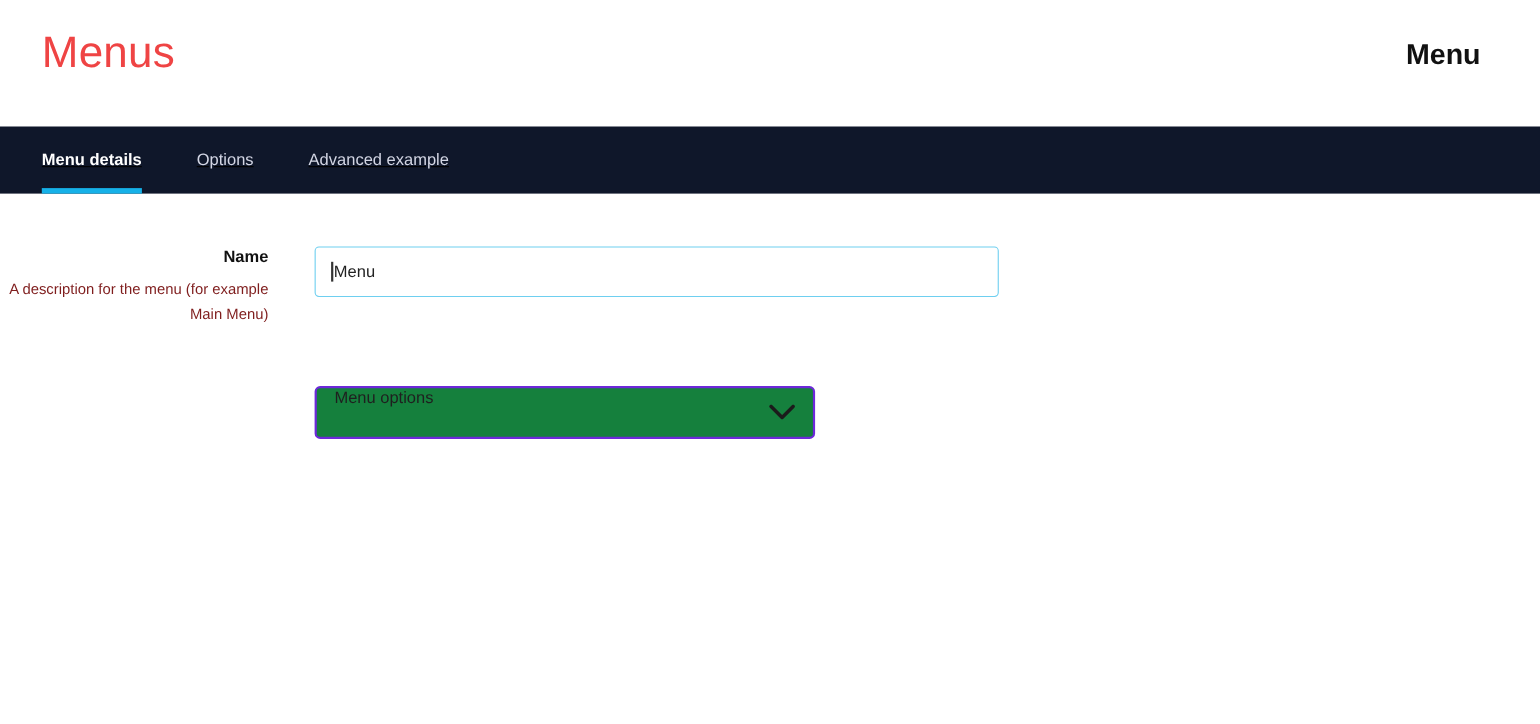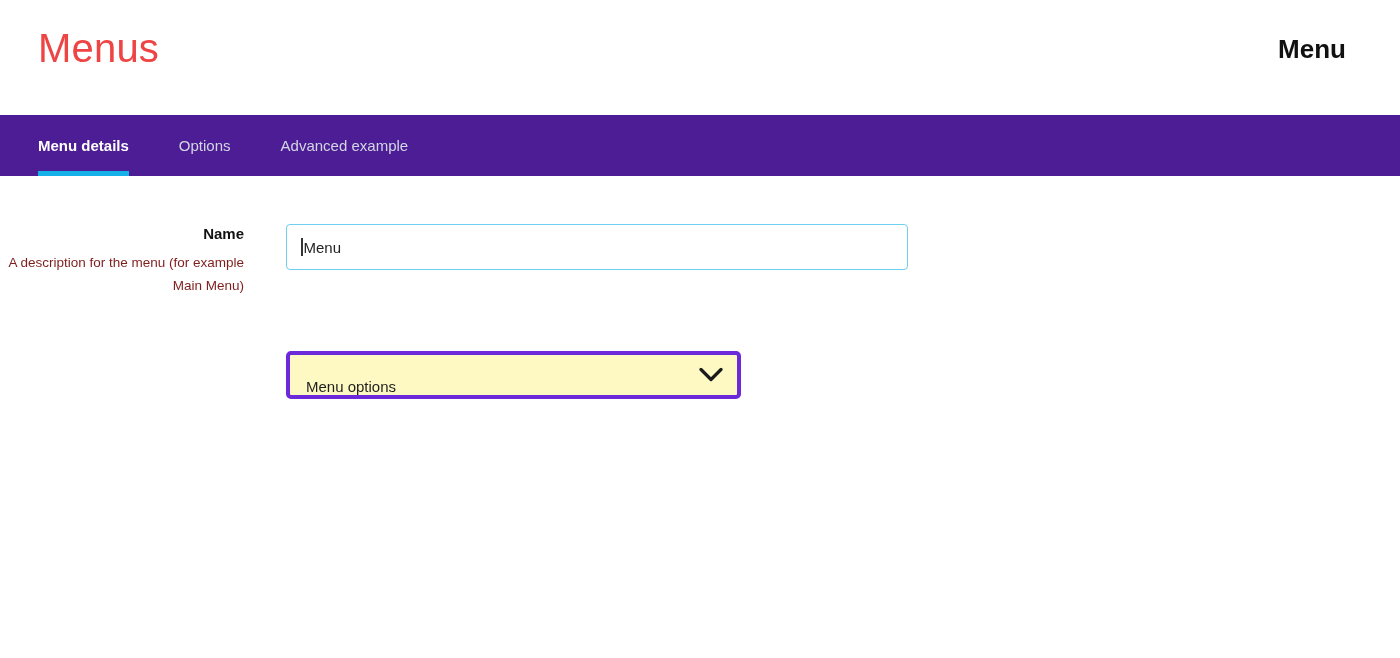--- a/index.html
+++ b/index.html
@@ -38,23 +38,24 @@
     font-size: 26px;
     font-weight: bold;
     color: #111111;
     line-height: 34px;
   }
 
   
   .tab-bar {
     position: relative;
     height: 61px;
-    background: #4c1d95;
+    background: #0f172a;
     width: 100%;
     box-sizing: border-box;
+    text-decoration: underline;
   }
   .tab-inner {
     position: relative;
     height: 100%;
     padding-left: 38px;
     display: flex;
     align-items: center;
   }
   .tab {
     position: relative;
@@ -144,28 +145,28 @@
     position: relative;
     width: 455px;
     height: 48px;
     display: inline-block;
     vertical-align: top;
   }
   .select-box {
     width: 100%;
     height: 100%;
     box-sizing: border-box;
-    border: 4px solid #6d28d9;
+    border: 2px solid #6d28d9;
     border-radius: 5px;
-    background: #fef9c3;
+    background: #15803d;
     font-size: 15px;
     color: #1f1f1f;
     padding: 0 16px;
     display: flex;
-    align-items: flex-end;
+    align-items: flex-start;
     cursor: pointer;
   }
   .select-chevron {
     position: absolute;
     right: 18px;
     top: 50%;
     transform: translateY(-50%);
     pointer-events: none;
     line-height: 0;
   }

